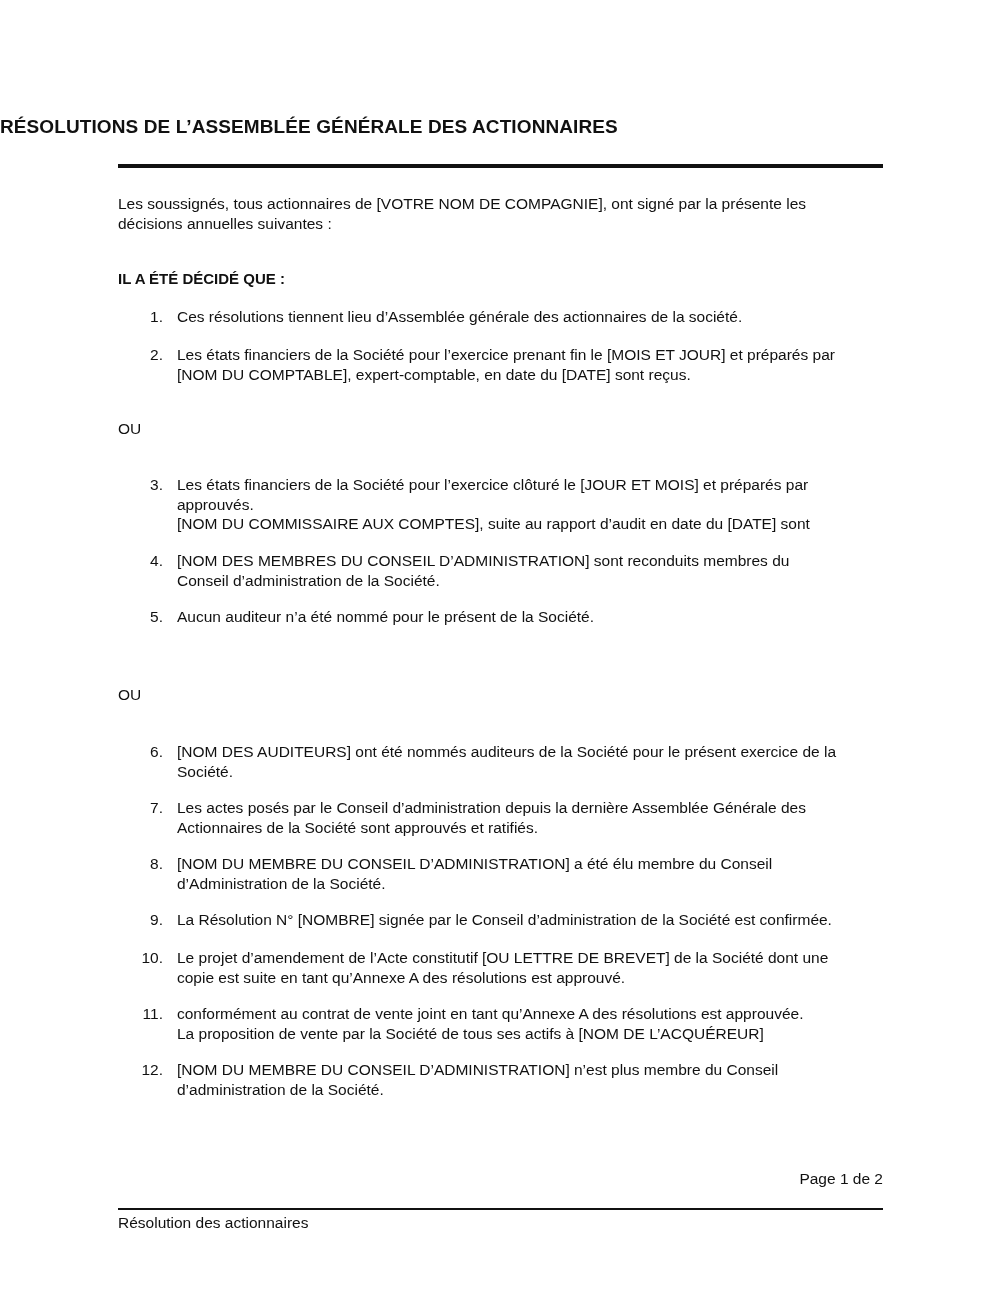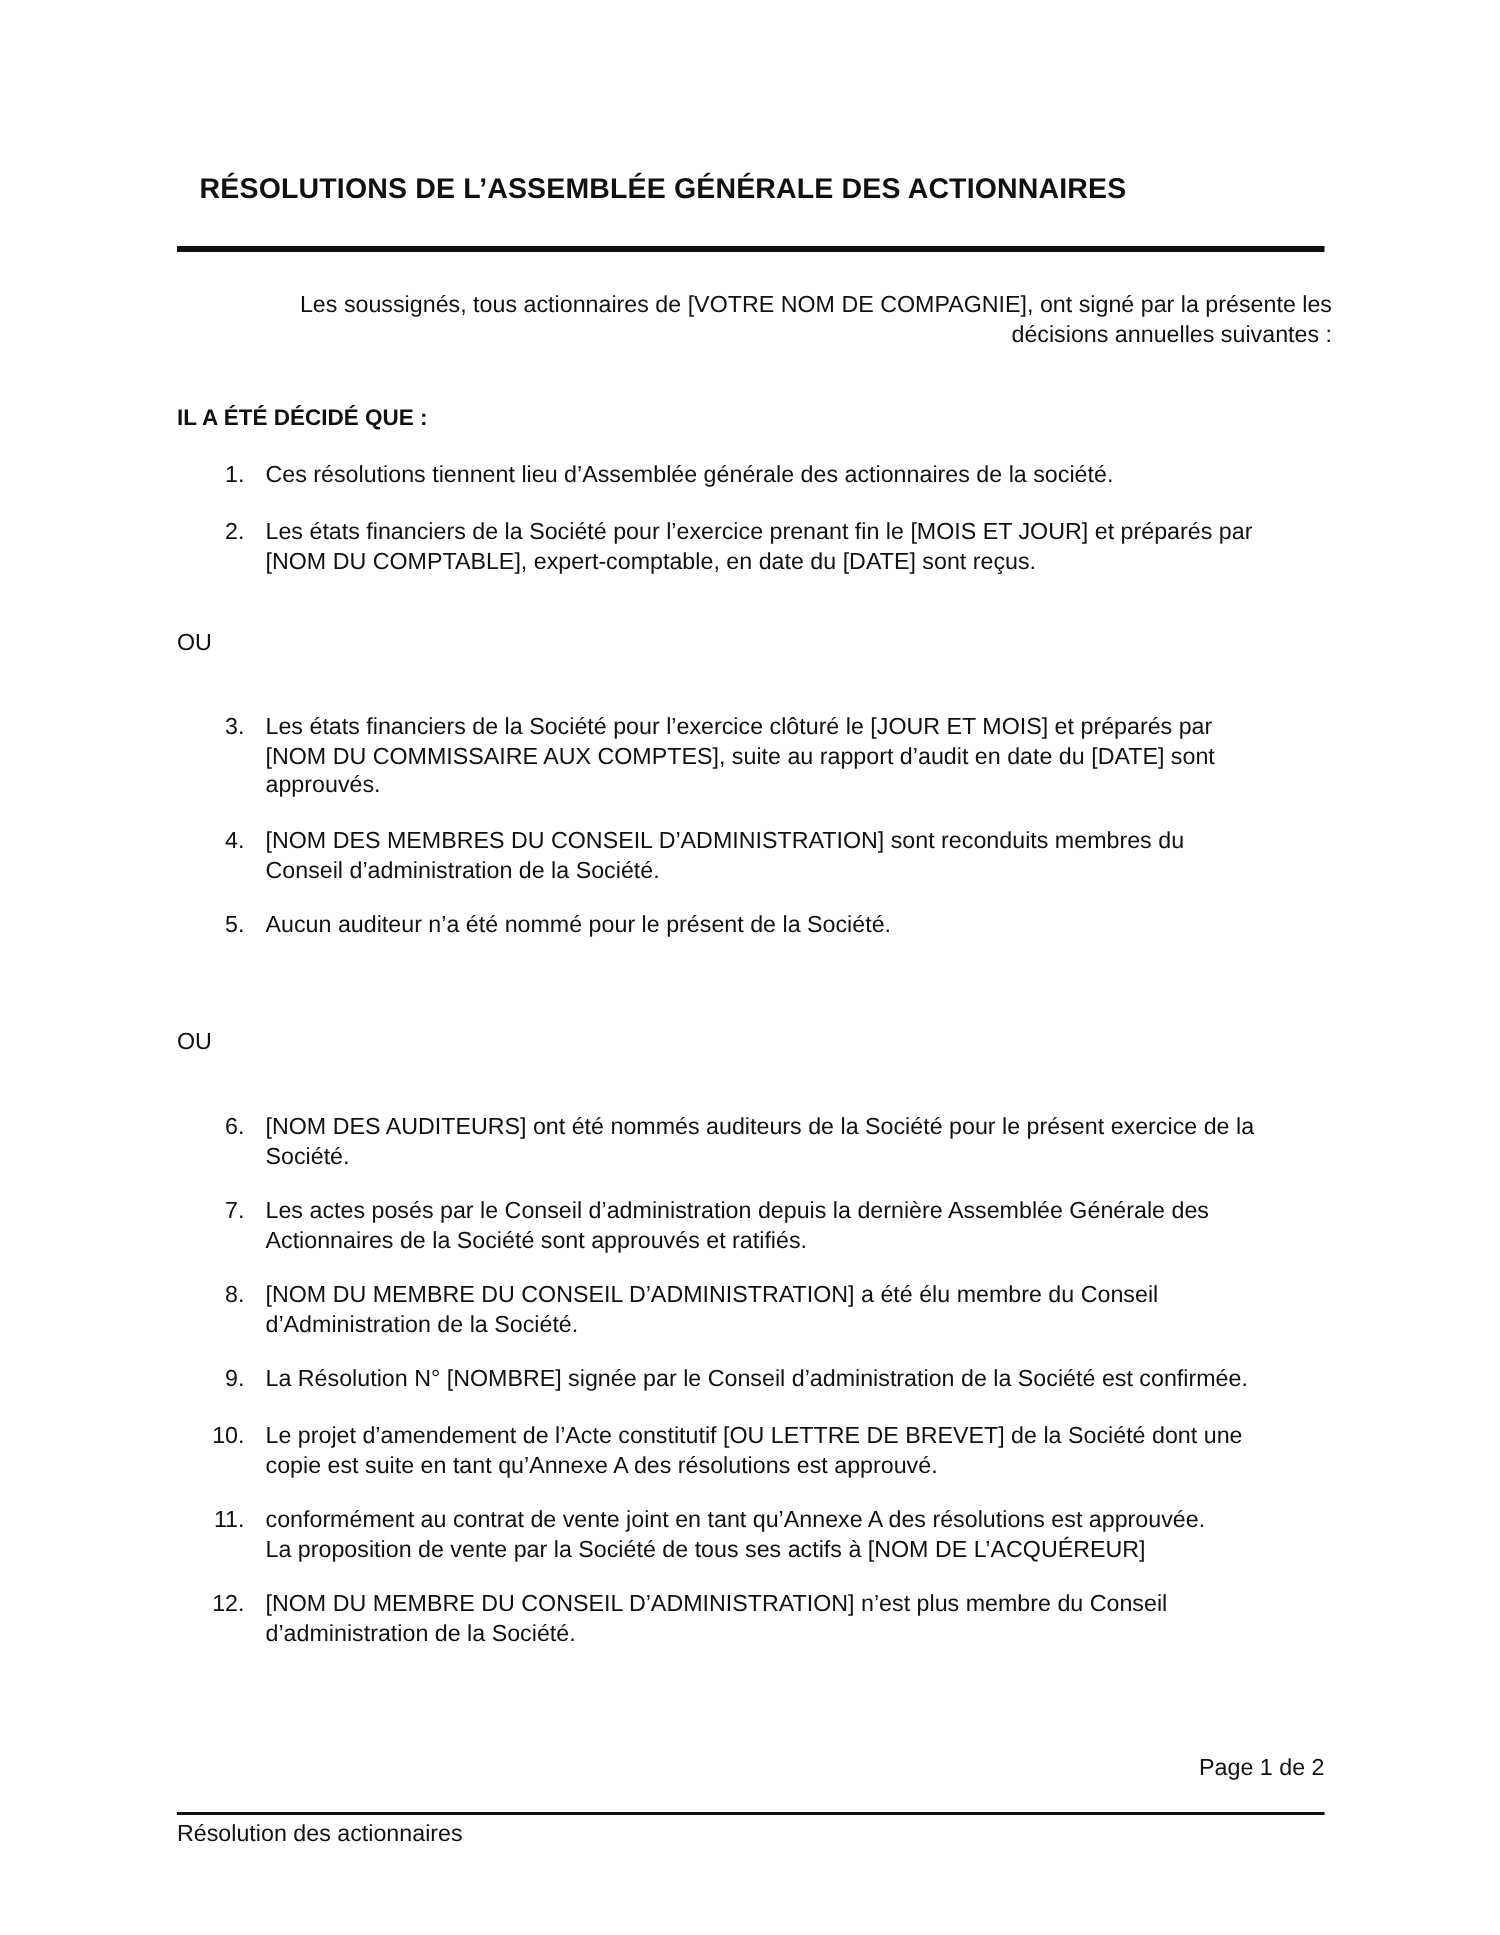--- a/index.html
+++ b/index.html
@@ -1,37 +1,37 @@
 <!DOCTYPE html>
 <html><head>
   <meta charset="utf-8">
   <style>
     html, body { margin: 0; padding: 0; background: #ffffff; }
     body { width: 1000px; height: 1290px; position: relative; font-family: "Liberation Sans", sans-serif; color: #111; overflow: hidden; }
     .abs { position: absolute; }
-    .title { left: 0; width: 836px; top: 116px; text-align: center; font-weight: bold; font-size: 19px; letter-spacing: 0.1px; margin-left: 24px; }
+    .title { left: 0; width: 836px; top: 116px; text-align: left; font-weight: bold; font-size: 19px; letter-spacing: 0.1px; }
     .rule-top { left: 118px; width: 765px; top: 164px; height: 4px; background: #111; }
     .p { left: 118px; width: 770px; font-size: 15.5px; line-height: 19.5px; }
     .heading { left: 118px; font-size: 15px; font-weight: bold; }
     .item { left: 140px; width: 750px; font-size: 15.5px; line-height: 19.5px; }
     .item .num { position: absolute; left: 0; width: 23px; text-align: right; }
     .item .txt { position: absolute; left: 37px; width: 720px; }
     .ou { left: 118px; font-size: 15.5px; text-align: right; }
     .rule-bottom { left: 118px; width: 765px; top: 1208px; height: 2px; background: #111; }
     .footer-left { left: 118px; top: 1214px; font-size: 15.5px; }
     .footer-right { right: 117px; top: 1170px; font-size: 15.5px; }
   </style>
 </head>
 <body>
 
 <div>
   <div class="abs title">RÉSOLUTIONS DE L’ASSEMBLÉE GÉNÉRALE DES ACTIONNAIRES</div>
   <div class="abs rule-top"></div>
 
-  <div class="abs p" style="top:194px;text-align:right;">
+  <div class="abs p" style="top:194px;">
     <div>Les soussignés, tous actionnaires de [VOTRE NOM DE COMPAGNIE], ont signé par la présente les</div>
     <div>décisions annuelles suivantes :</div>
   </div>
 
   <div class="abs heading" style="top:270px;">IL A ÉTÉ DÉCIDÉ QUE :</div>
 
   <div class="abs item" style="top:307px;">
     <span class="num">1.</span>
     <div class="txt">
         <div>Ces résolutions tiennent lieu d’Assemblée générale des actionnaires de la société.</div>
@@ -45,22 +45,22 @@
       <div>[NOM DU COMPTABLE], expert-comptable, en date du [DATE] sont reçus.</div>
     </div>
   </div>
 
   <div class="abs ou" style="top:420px;">OU</div>
 
   <div class="abs item" style="top:475px;">
     <span class="num">3.</span>
     <div class="txt">
       <div>Les états financiers de la Société pour l’exercice clôturé le [JOUR ET MOIS] et préparés par</div>
+      <div>approuvés.</div>
       <div>[NOM DU COMMISSAIRE AUX COMPTES], suite au rapport d’audit en date du [DATE] sont</div>
-      <div>approuvés.</div>
     </div>
   </div>
 
   <div class="abs item" style="top:551px;">
     <span class="num">4.</span>
     <div class="txt">
       <div>[NOM DES MEMBRES DU CONSEIL D’ADMINISTRATION] sont reconduits membres du</div>
       <div>Conseil d’administration de la Société.</div>
     </div>
   </div>

